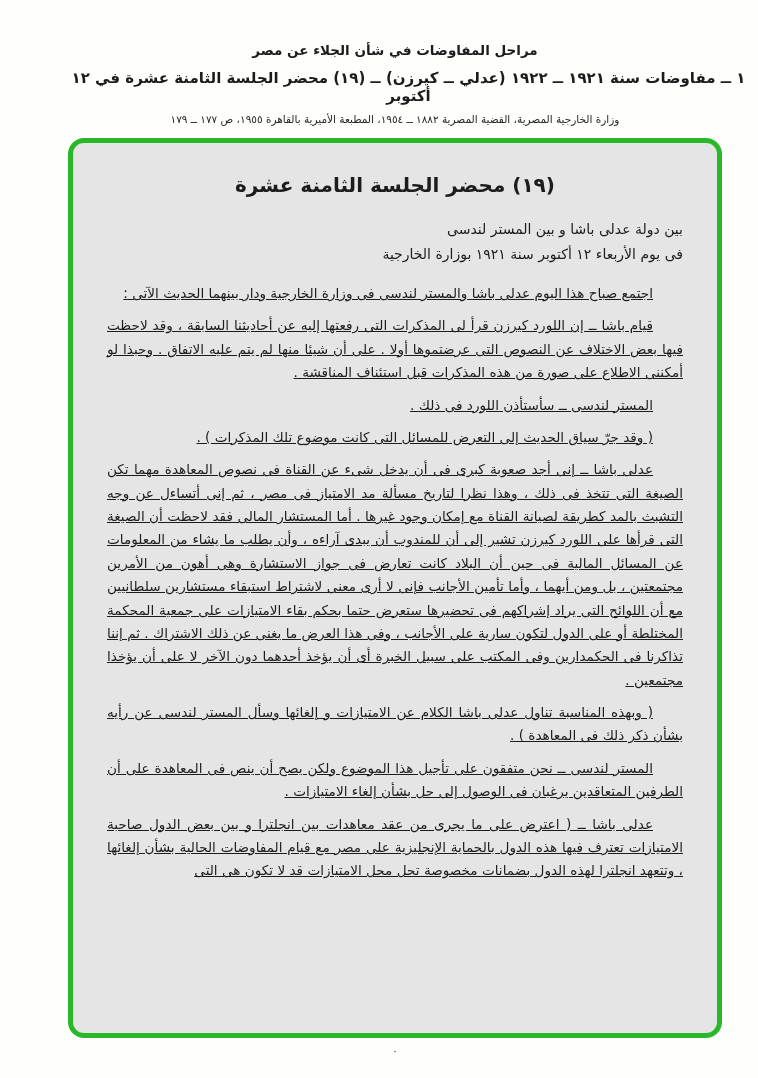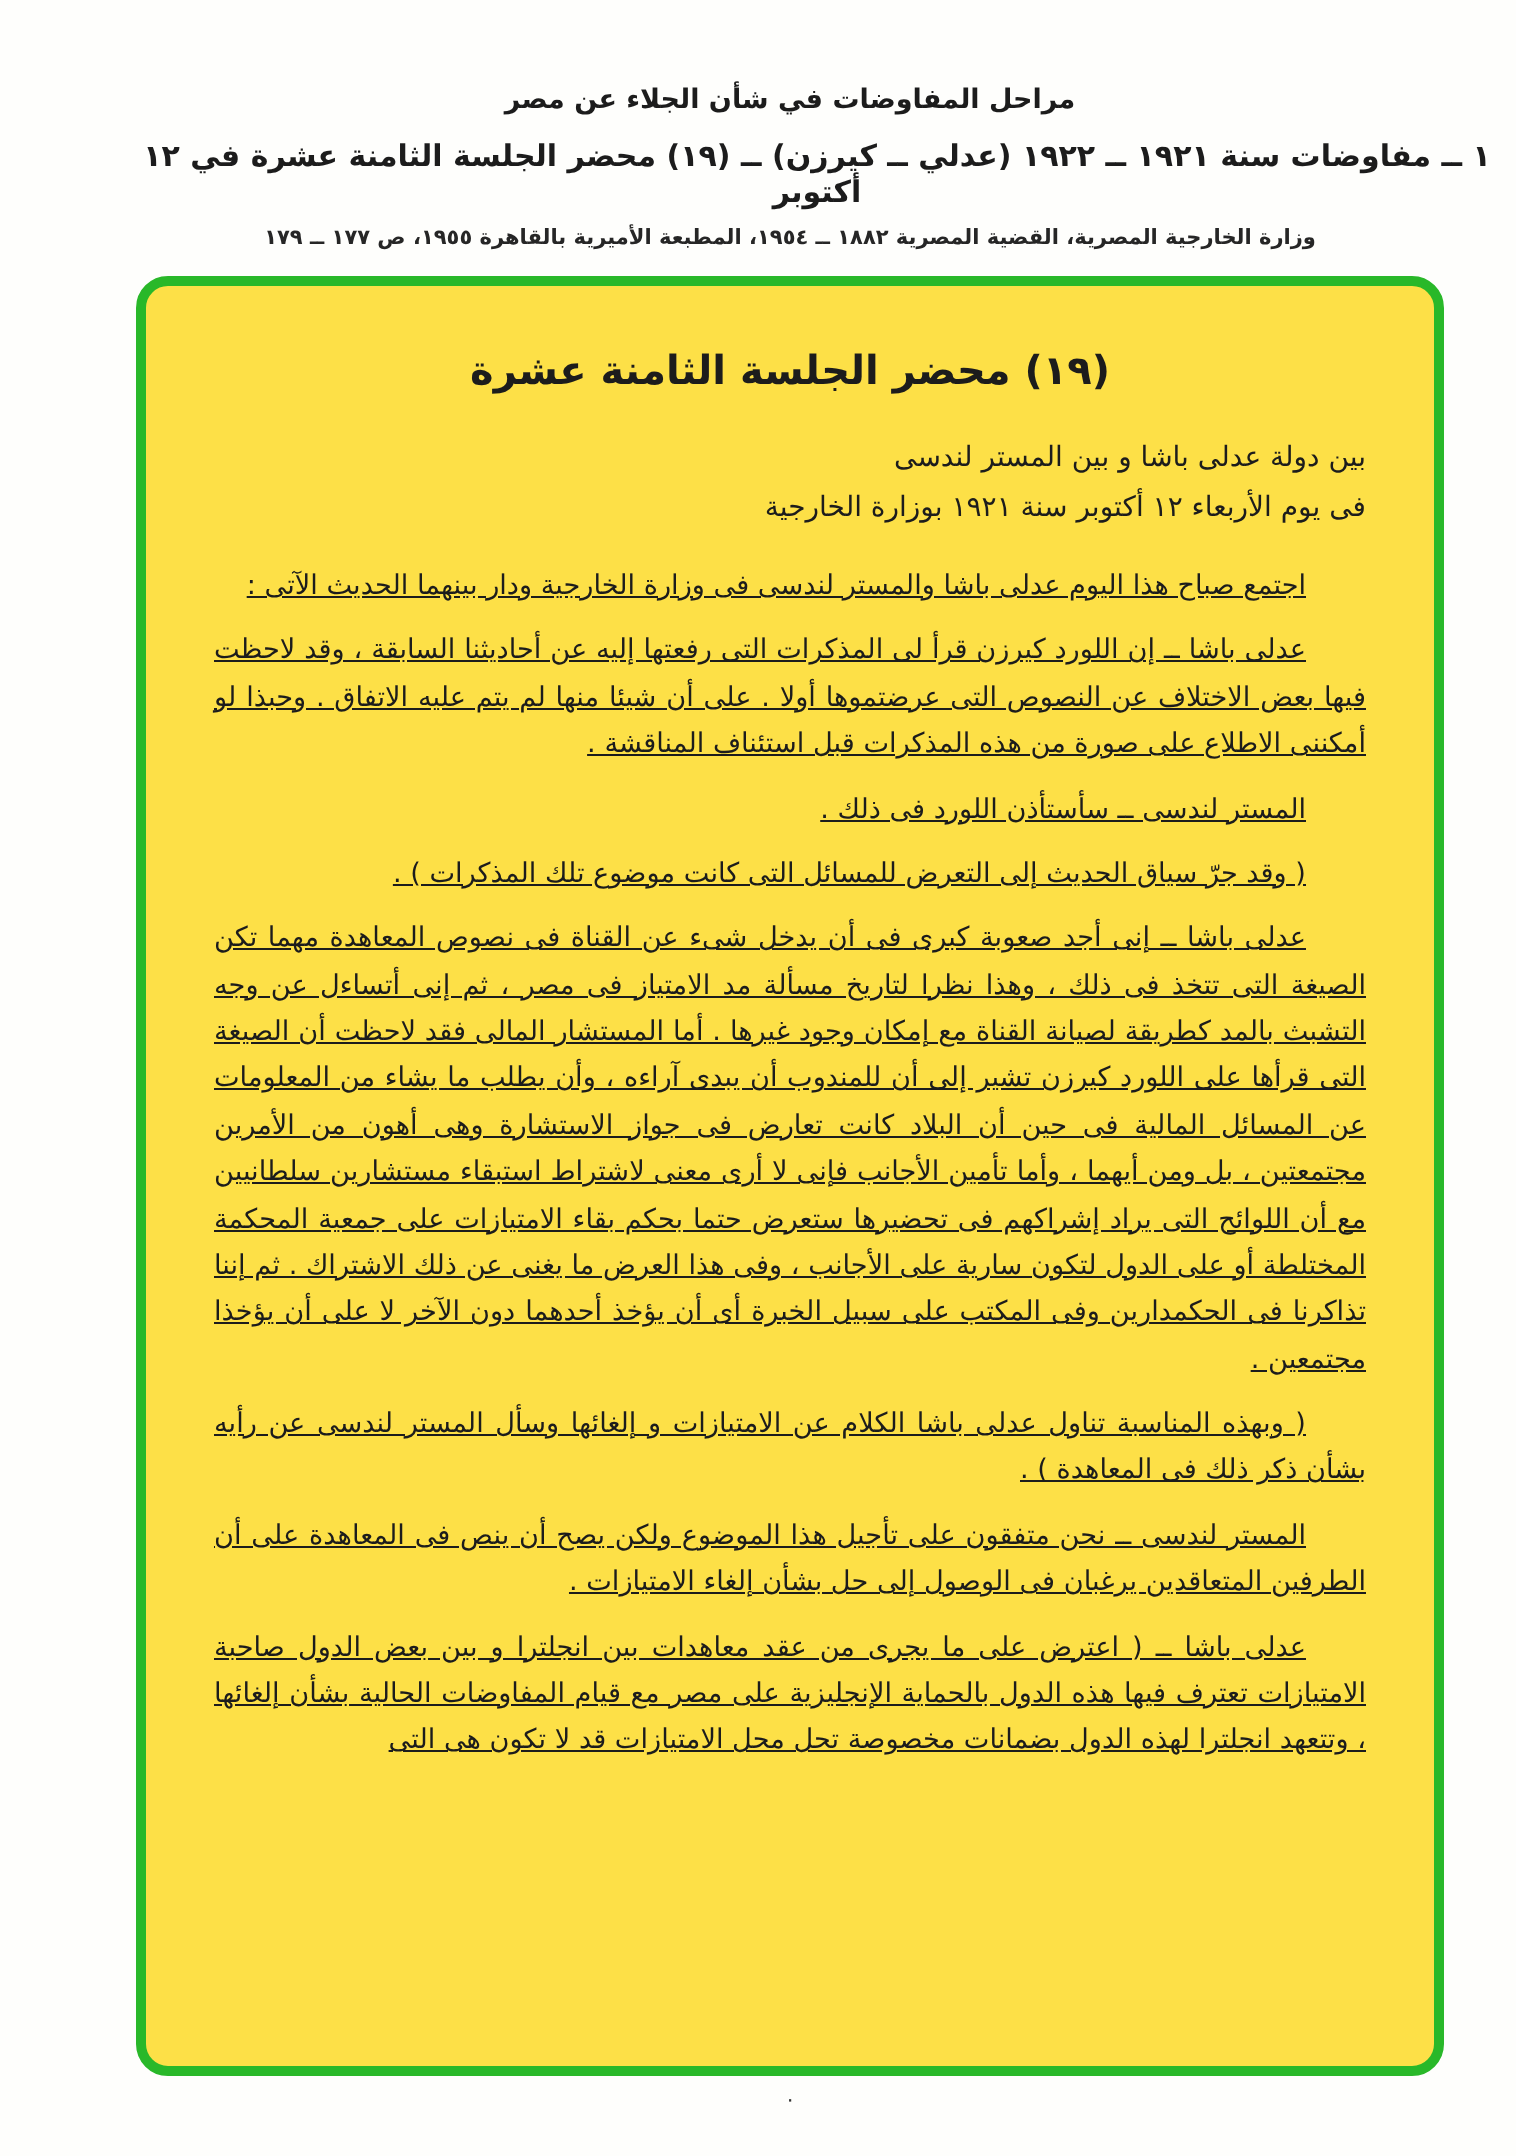--- a/index.html
+++ b/index.html
@@ -10,30 +10,30 @@
     overflow: hidden;
     font-family: "DejaVu Sans", sans-serif;
     color: #1c1c1c;
     direction: rtl;
   }
   .page { width: 726px; height: 1078px; position: relative; }
 
   .doc-header { text-align: center; padding-top: 42px; }
   .hdr-line1 { font-size: 13.5px; font-weight: bold; letter-spacing: 0.5px; margin-bottom: 11px; }
   .hdr-line2 { font-size: 15px;   font-weight: bold; margin-bottom: 8px; padding-left: 27px; }
-  .hdr-line3 { font-size: 10.5px; font-weight: bold; color: #262626; }
+  .hdr-line3 { font-size: 10.5px; font-weight: normal; color: #262626; }
 
   .green-frame {
     margin: 13px 36px 0 36px;
     border: 5px solid var(--frame-green, #29b829);
     border-radius: 16px;
     padding: 24px 34px 18px 34px;
     height: 900px;
     overflow: hidden;
-    background: #fde047;
+    background: #e5e5e5;
   }
 
   .doc-title {
     text-align: center;
     font-size: 20px;
     font-weight: bold;
     margin: 6px 0 24px 0;
   }
   .doc-sub {
     font-size: 14px;
@@ -71,21 +71,21 @@
     <div class="hdr-line3">وزارة الخارجية المصرية، القضية المصرية ١٨٨٢ ــ ١٩٥٤، المطبعة الأميرية بالقاهرة ١٩٥٥، ص ١٧٧ ــ ١٧٩</div>
   </header>
 
   <section class="green-frame">
     <div class="doc-title">(١٩) محضر الجلسة الثامنة عشرة</div>
     <div class="doc-sub">بين دولة عدلى باشا و بين المستر لندسى</div>
     <div class="doc-sub date">فى يوم الأربعاء ١٢ أكتوبر سنة ١٩٢١ بوزارة الخارجية</div>
 
     <div class="body-text">
       <p>اجتمع صباح هذا اليوم عدلى باشا والمستر لندسى فى وزارة الخارجية ودار بينهما الحديث الآتى :</p>
-      <p>عدلى باشا ــ إن اللورد كيرزن قرأ لى المذكرات التى رفعتها إليه عن أحاديثنا السابقة ، وقد لاحظت فيها بعض الاختلاف عن النصوص التى عرضتموها أولا . على أن شيئا منها لم يتم عليه الاتفاق . وحبذا لو أمكننى الاطلاع على صورة من هذه المذكرات قبل استئناف المناقشة .</p>
+      <p>قيام باشا ــ إن اللورد كيرزن قرأ لى المذكرات التى رفعتها إليه عن أحاديثنا السابقة ، وقد لاحظت فيها بعض الاختلاف عن النصوص التى عرضتموها أولا . على أن شيئا منها لم يتم عليه الاتفاق . وحبذا لو أمكننى الاطلاع على صورة من هذه المذكرات قبل استئناف المناقشة .</p>
       <p>المستر لندسى ــ سأستأذن اللورد فى ذلك .</p>
       <p>( وقد جرّ سياق الحديث إلى التعرض للمسائل التى كانت موضوع تلك المذكرات ) .</p>
       <p>عدلى باشا ــ إنى أجد صعوبة كبرى فى أن يدخل شىء عن القناة فى نصوص المعاهدة مهما تكن الصيغة التى تتخذ فى ذلك ، وهذا نظرا لتاريخ مسألة مد الامتياز فى مصر ، ثم إنى أتساءل عن وجه التشبث بالمد كطريقة لصيانة القناة مع إمكان وجود غيرها . أما المستشار المالى فقد لاحظت أن الصيغة التى قرأها على اللورد كيرزن تشير إلى أن للمندوب أن يبدى آراءه ، وأن يطلب ما يشاء من المعلومات عن المسائل المالية فى حين أن البلاد كانت تعارض فى جواز الاستشارة وهى أهون من الأمرين مجتمعتين ، بل ومن أيهما ، وأما تأمين الأجانب فإنى لا أرى معنى لاشتراط استبقاء مستشارين سلطانيين مع أن اللوائح التى يراد إشراكهم فى تحضيرها ستعرض حتما بحكم بقاء الامتيازات على جمعية المحكمة المختلطة أو على الدول لتكون سارية على الأجانب ، وفى هذا العرض ما يغنى عن ذلك الاشتراك . ثم إننا تذاكرنا فى الحكمدارين وفى المكتب على سبيل الخبرة أى أن يؤخذ أحدهما دون الآخر لا على أن يؤخذا مجتمعين .</p>
       <p>( وبهذه المناسبة تناول عدلى باشا الكلام عن الامتيازات و إلغائها وسأل المستر لندسى عن رأيه بشأن ذكر ذلك فى المعاهدة ) .</p>
       <p>المستر لندسى ــ نحن متفقون على تأجيل هذا الموضوع ولكن يصح أن ينص فى المعاهدة على أن الطرفين المتعاقدين يرغبان فى الوصول إلى حل بشأن إلغاء الامتيازات .</p>
       <p>عدلى باشا ــ ( اعترض على ما يجرى من عقد معاهدات بين انجلترا و بين بعض الدول صاحبة الامتيازات تعترف فيها هذه الدول بالحماية الإنجليزية على مصر مع قيام المفاوضات الحالية بشأن إلغائها ، وتتعهد انجلترا لهذه الدول بضمانات مخصوصة تحل محل الامتيازات قد لا تكون هى التى</p>
     </div>
   </section>
 
   <div class="footer-mark">٠</div>

